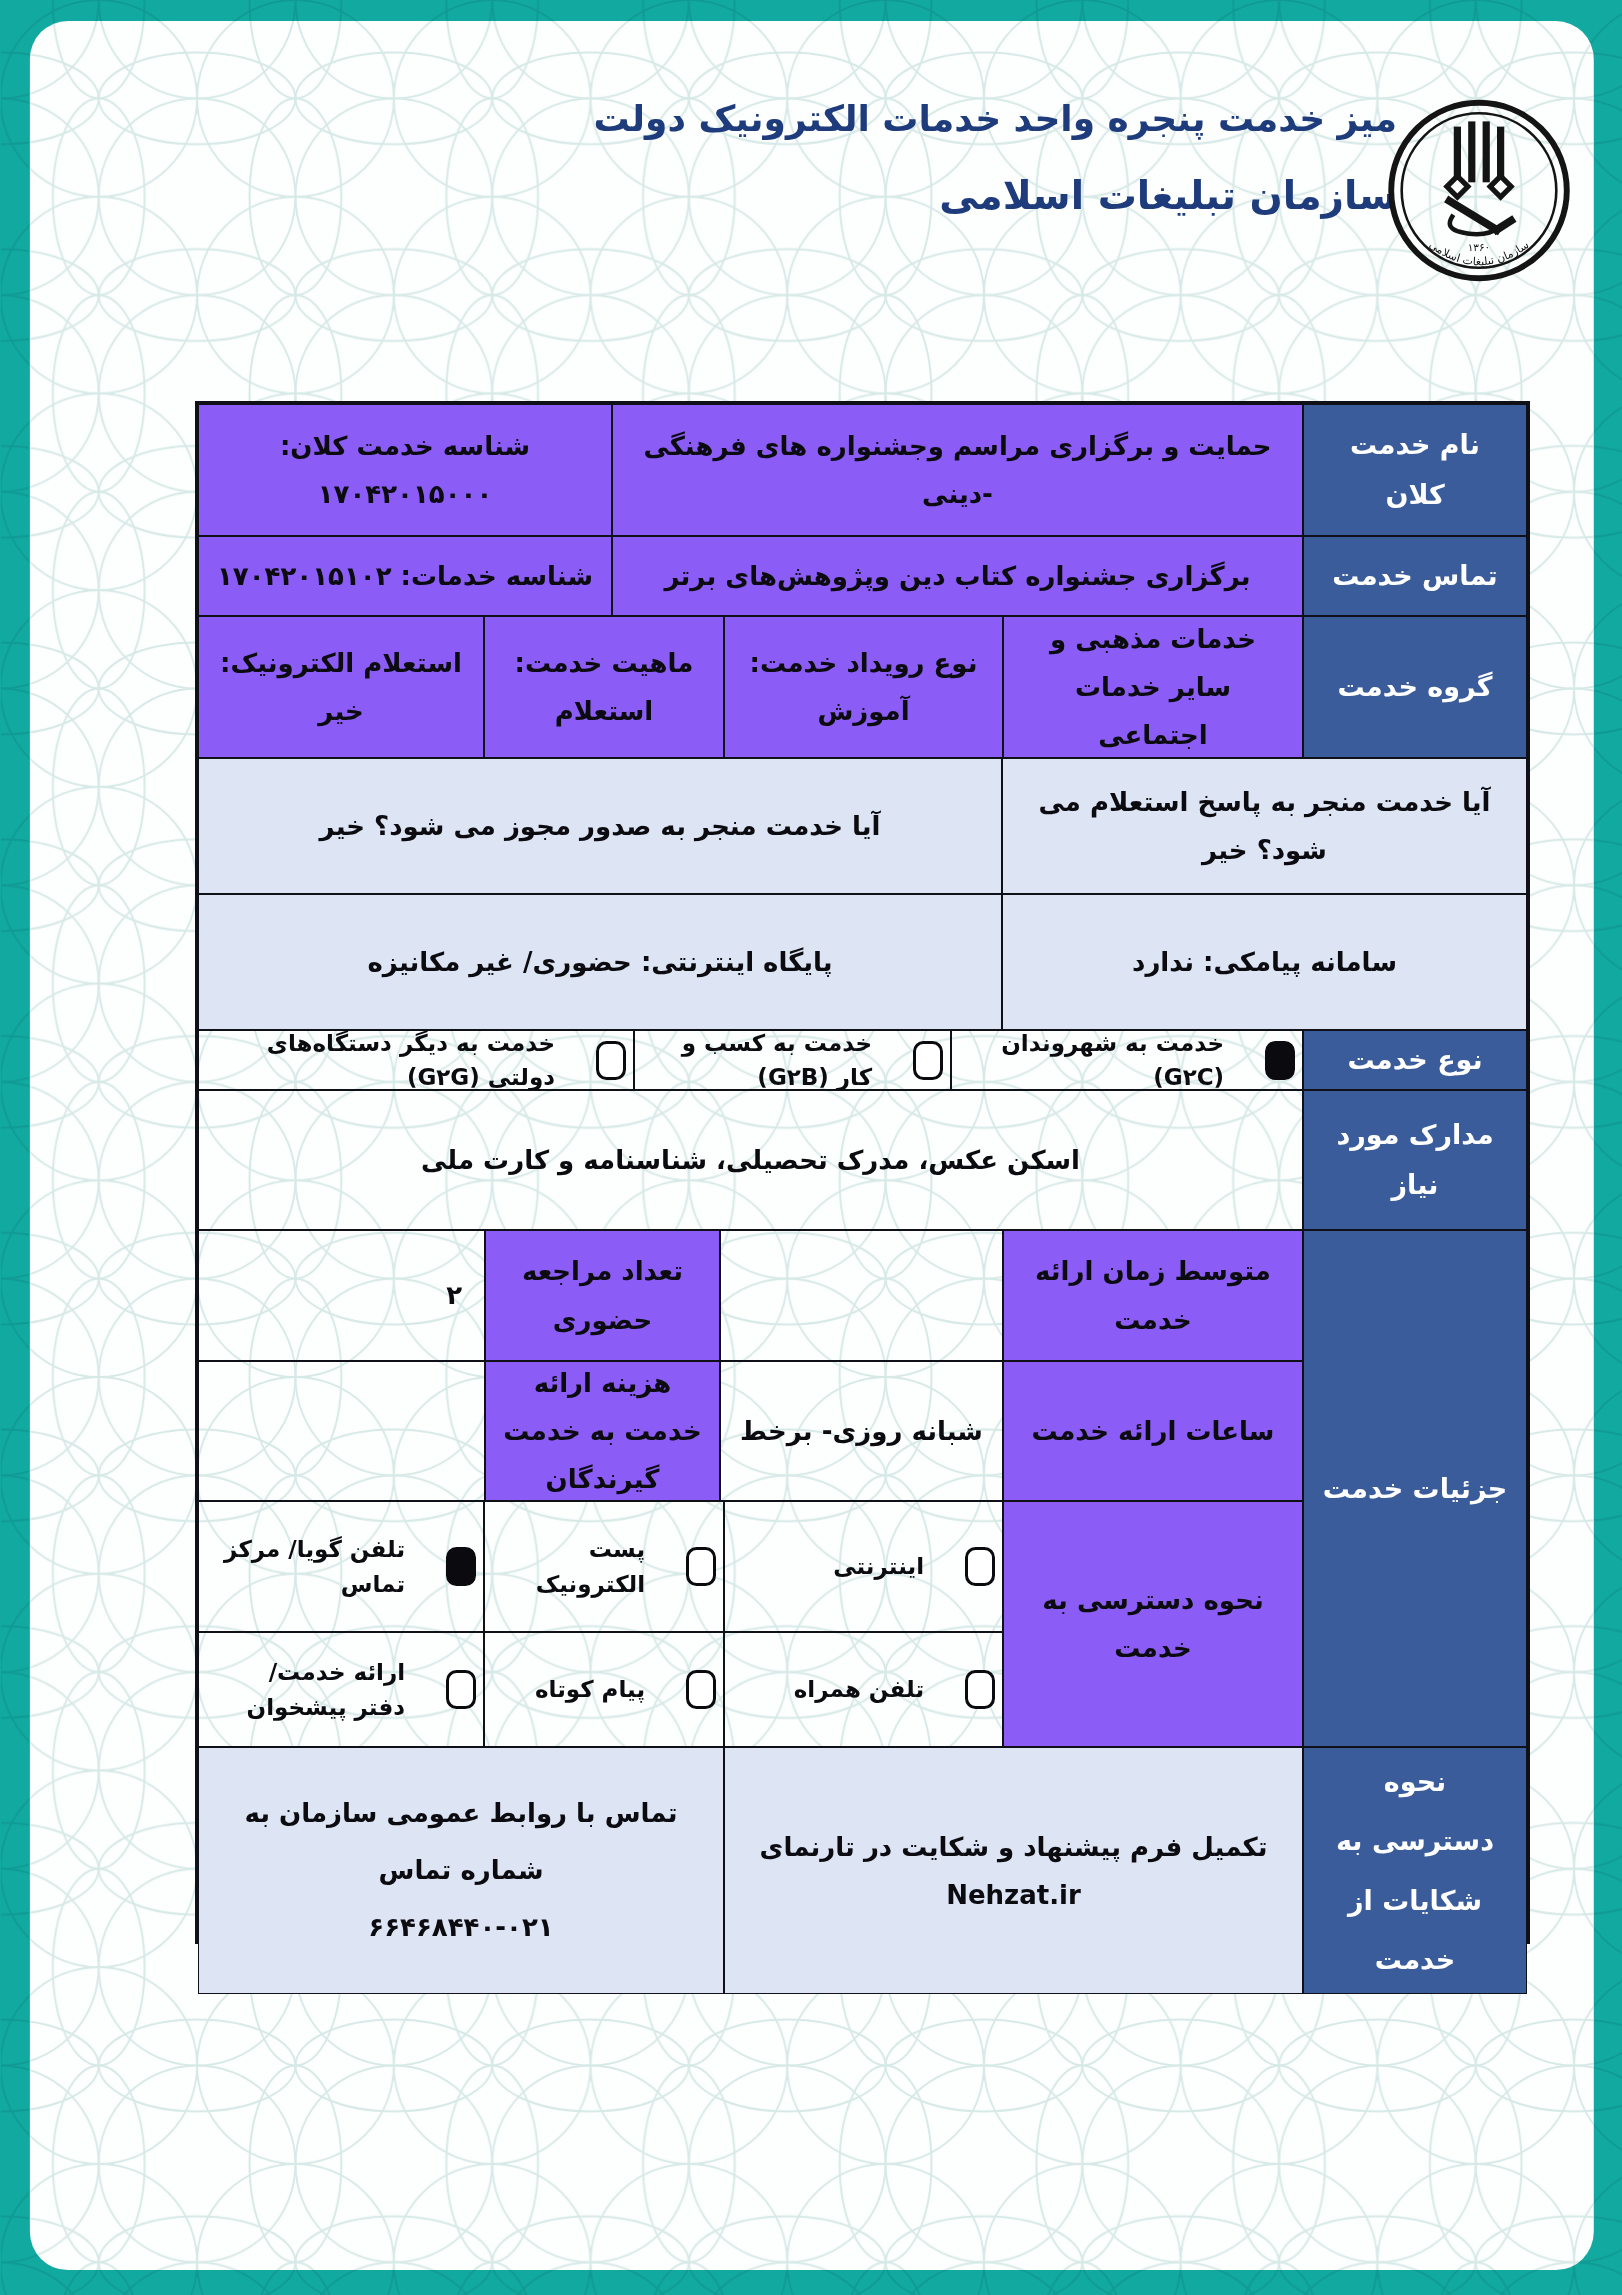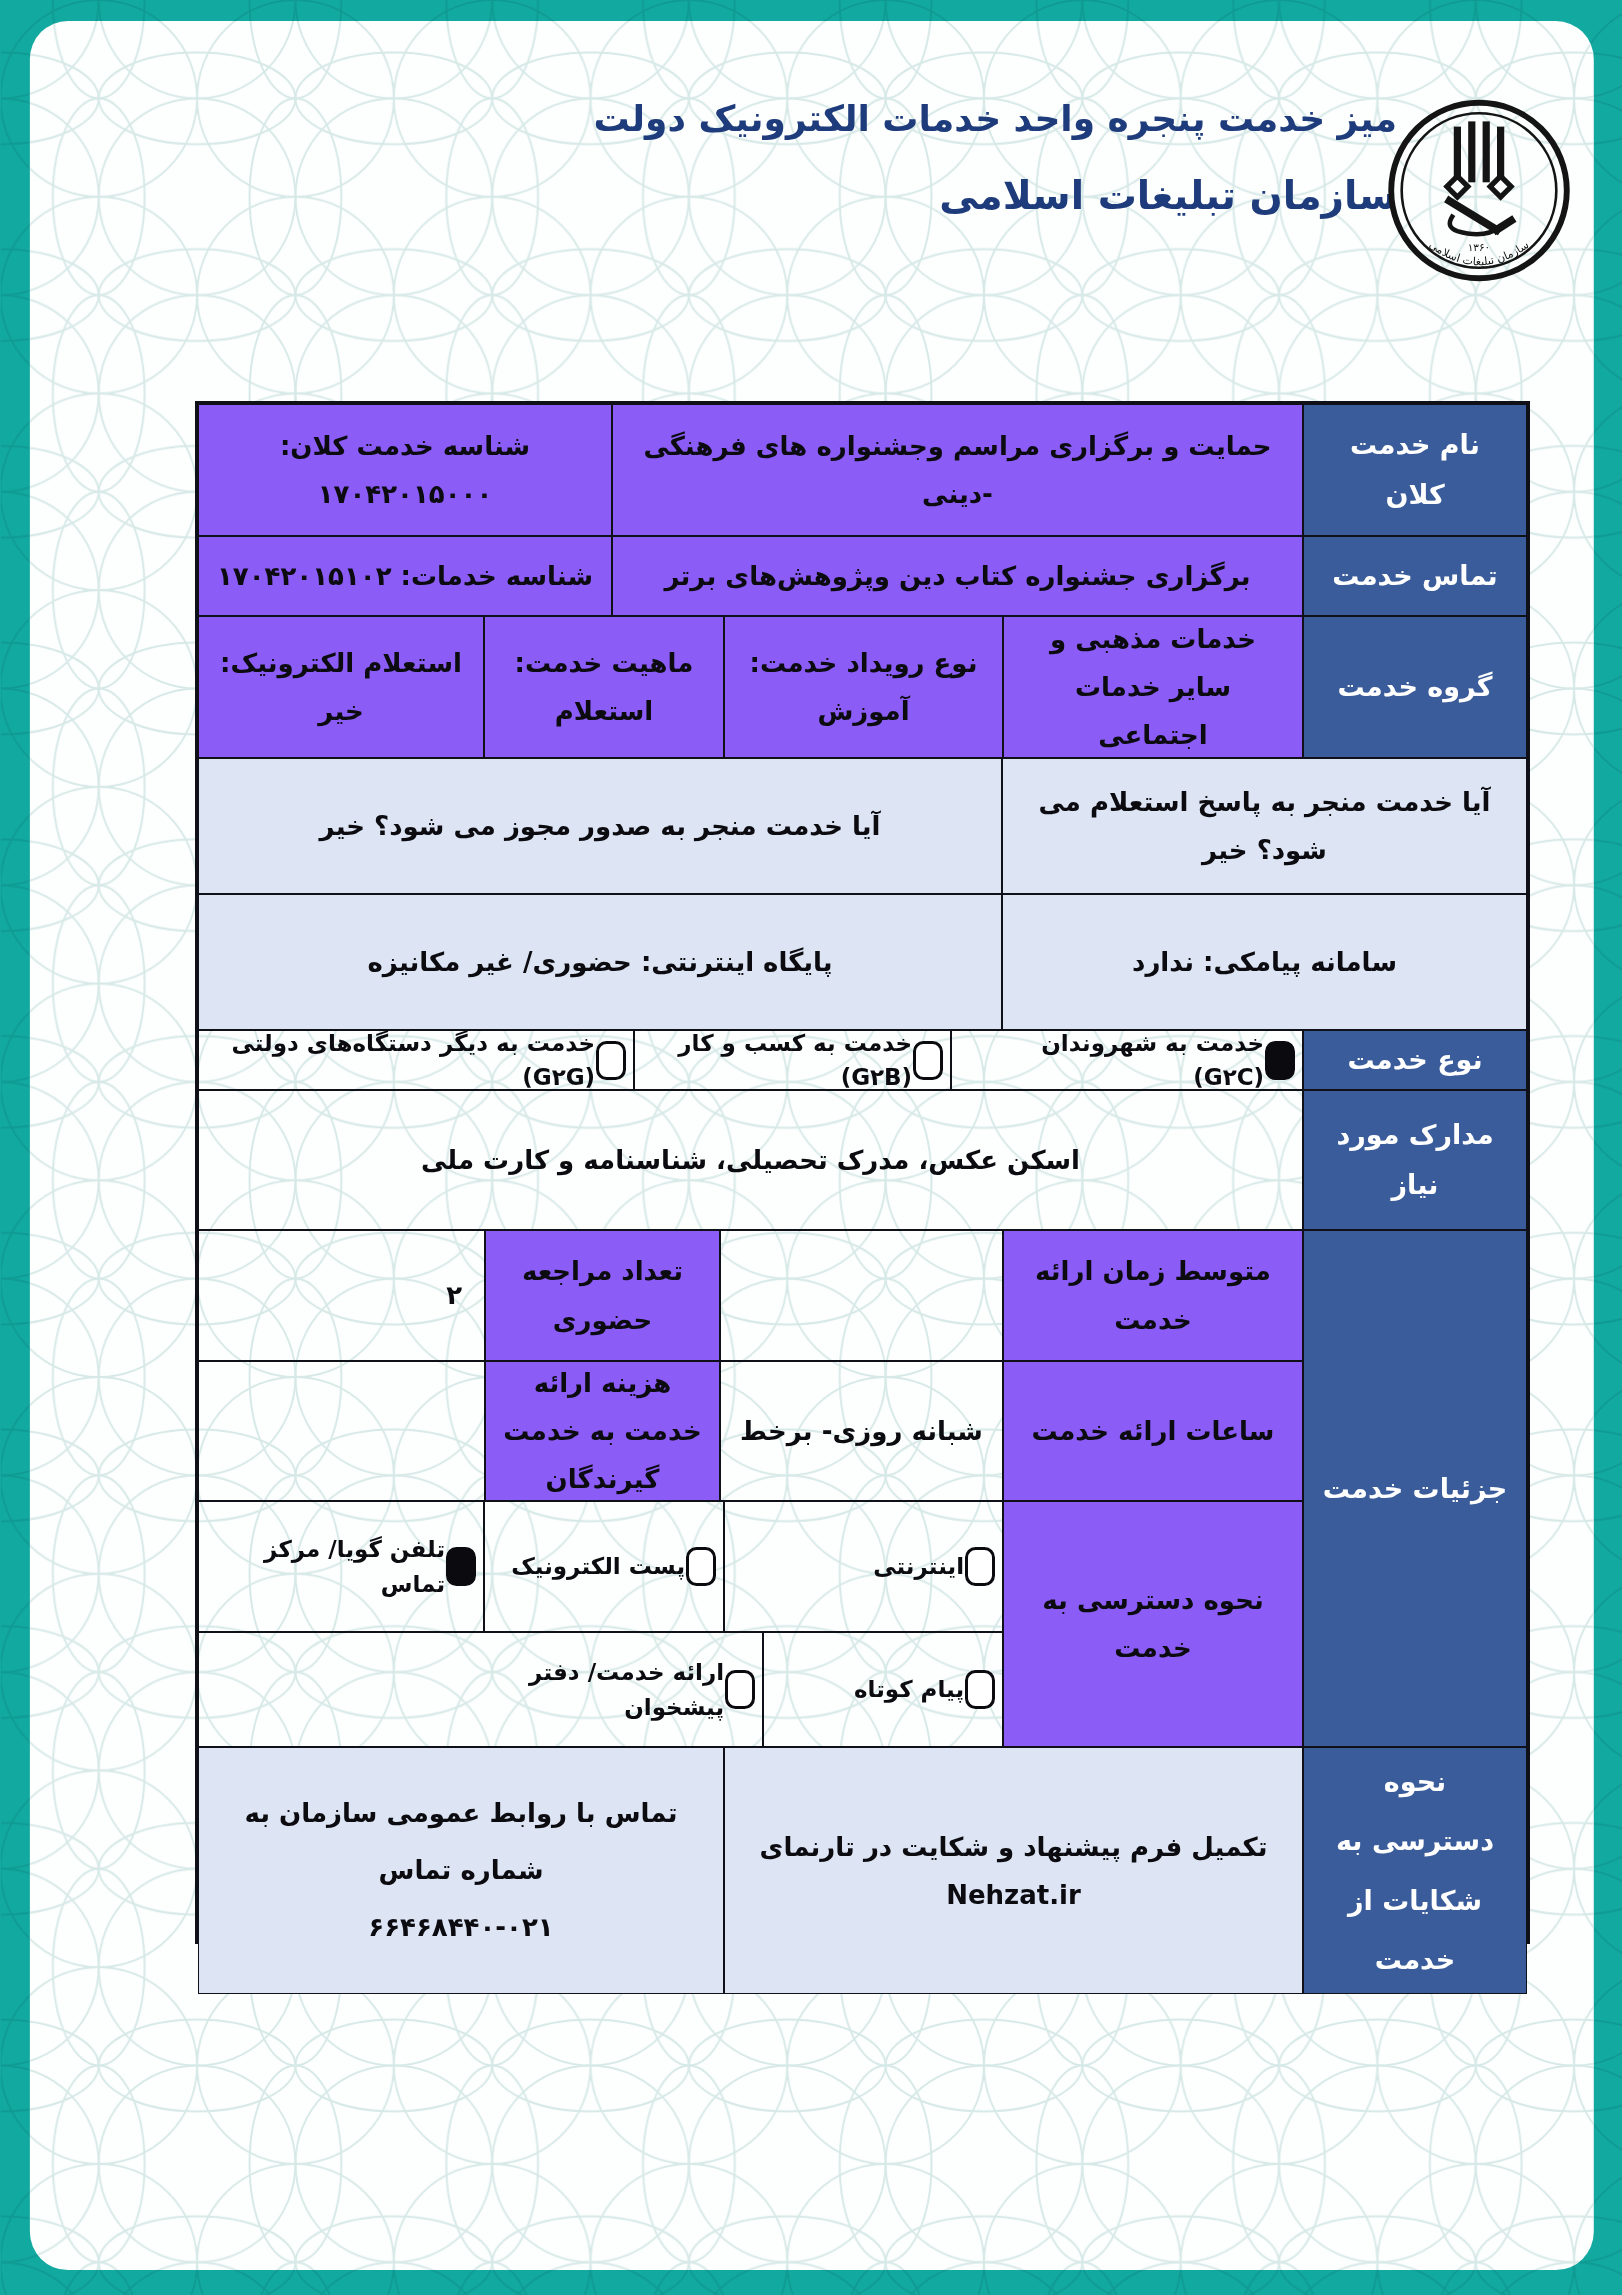--- a/index.html
+++ b/index.html
@@ -37,21 +37,21 @@
   .dark{background:#3a5c9a;color:#ffffff;font-size:27px;}
   .blue{background:#8b5cf6;}
   .lite{background:#dde4f4;}
   .clear{background:transparent;}
   .w-head{flex:0 0 224px;}
   .grow{flex:1 1 auto;}
   .right{justify-content:flex-start;padding-right:6.6px;}
   .col{display:flex;flex-direction:column;flex:1 1 auto;min-width:0;}
 
   
-  .opt{display:flex;align-items:center;}
+  .opt{display:flex;align-items:center;gap:40px;}
   .chk{
     flex:none;width:30px;height:39px;border:3.9px solid #0a0a0f;
     border-radius:10.5px;background:#ffffff;box-sizing:border-box;
     margin-left:1.3px;
   }
   .chk.checked{background:#0a0a0f;}
   .optlbl{font-size:23px;line-height:1.5;text-align:right;}
   .vline{line-height:2.2;}
 </style>
 </head>
@@ -214,20 +214,26 @@
                 </div>
               </div>
               <div class="c clear right grow">
                 <div class="opt">
                   <span class="chk checked"></span>
                   <span class="optlbl">تلفن گویا/ مرکز تماس</span>
                 </div>
               </div>
             </div>
             <div class="row" style="flex:1 1 auto">
+              <div class="c clear right" style="flex:0 0 279px">
+                <div class="opt">
+                  <span class="chk"></span>
+                  <span class="optlbl">تلفن همراه</span>
+                </div>
+              </div>
               <div class="c clear right" style="flex:0 0 240px">
                 <div class="opt">
                   <span class="chk"></span>
                   <span class="optlbl">پیام کوتاه</span>
                 </div>
               </div>
               <div class="c clear right grow">
                 <div class="opt">
                   <span class="chk"></span>
                   <span class="optlbl" style="max-width:197px">ارائه خدمت/ دفتر پیشخوان</span>

